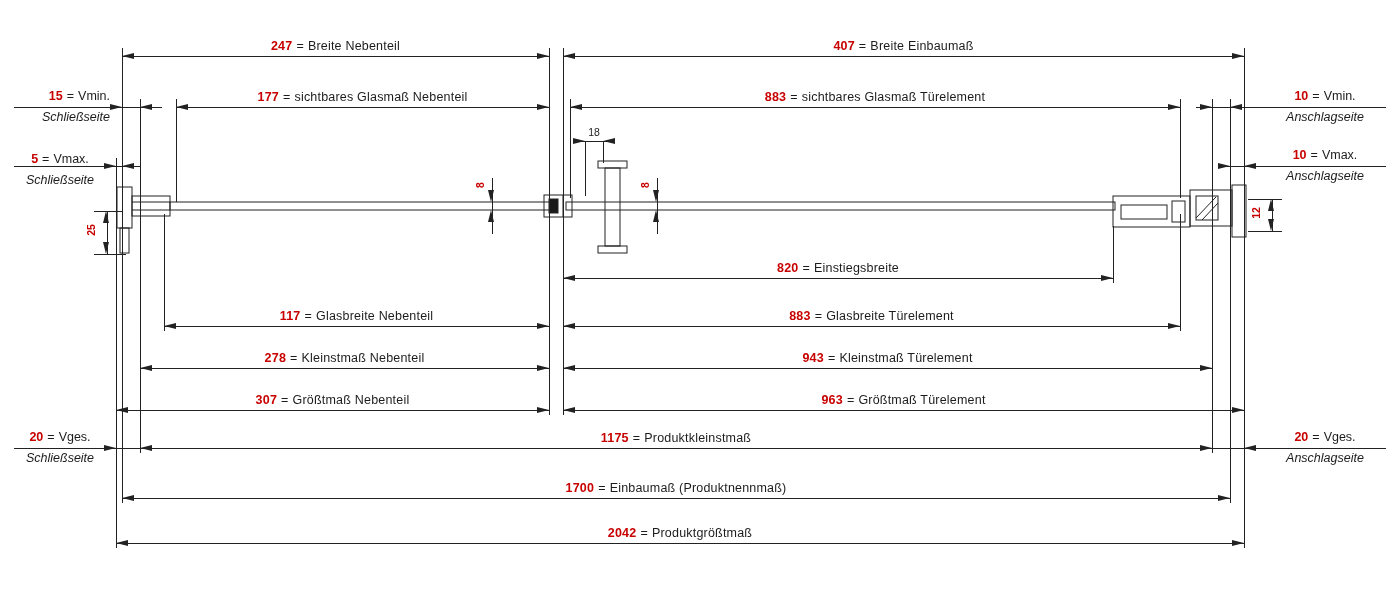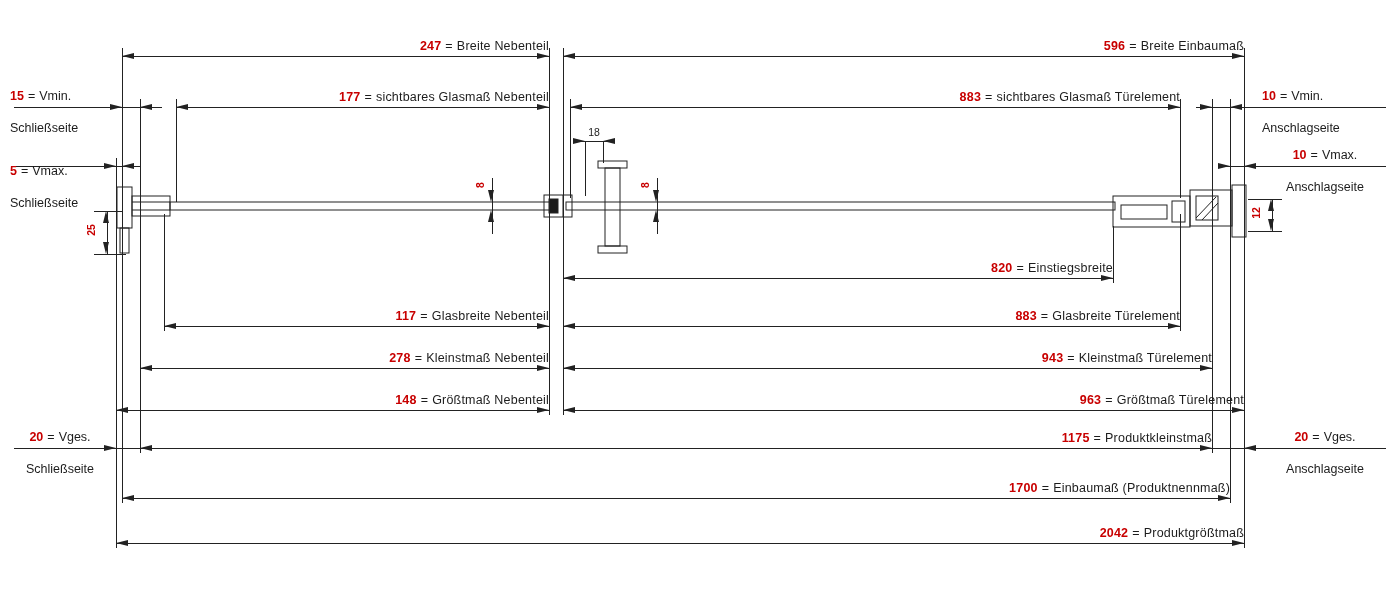--- a/index.html
+++ b/index.html
@@ -6,42 +6,42 @@
   .canvas {
     position:relative; width:1400px; height:590px; background:#ffffff;
     font-family:"Liberation Sans", sans-serif; color:#1c1c1c; overflow:hidden;
   }
   
   .hline { position:absolute; height:0; border-top:1px solid #222; }
   .vline { position:absolute; width:0; border-left:1px solid #222; }
   
   .dim { position:absolute; height:0; }
   .dim .line { position:absolute; left:0; right:0; top:0; border-top:1px solid #222; }
-  .dim-label { position:absolute; left:0; right:0; bottom:3px; text-align:right;
+  .dim-label { position:absolute; left:0; right:0; bottom:3px; text-align:center;
                white-space:nowrap; font-size:12.5px; letter-spacing:.2px; }
   .val { color:#c80000; font-weight:bold; }
   .eq  { padding:0 4px; }
   .ar  { position:absolute; top:-3px; width:0; height:0;
          border-top:3px solid transparent; border-bottom:3px solid transparent; }
   .ar-l { left:0;  border-right:12px solid #222; }
   .ar-r { right:0; border-left:12px solid #222; }
   
   .oar { position:absolute; width:0; height:0;
          border-top:3px solid transparent; border-bottom:3px solid transparent; }
   .oar-r { border-left:12px solid #222; }
   .oar-l { border-right:12px solid #222; }
   
   .var { position:absolute; width:0; height:0;
          border-left:3px solid transparent; border-right:3px solid transparent; }
   .var-d { border-top:12px solid #222; }
   .var-u { border-bottom:12px solid #222; }
   
   .side-label { position:absolute; font-size:12.5px; }
   .side-label .sl1 { line-height:15px; height:15px; }
-  .side-label .sl2 { line-height:15px; margin-top:17px; }
+  .side-label .sl2 { line-height:15px; margin-top:6px;font-style:italic; }
   .vtext { position:absolute; font-size:10.5px; transform:rotate(-90deg);
            transform-origin:center center; white-space:nowrap; }
   .small-num { position:absolute; font-size:10.5px; text-align:center; }
   svg.drawing { position:absolute; left:0; top:0; }
 </style>
 </head>
 <body>
 
 <div class="canvas">
 
@@ -100,21 +100,21 @@
   <i class="vline" style="left:1230px;top:99px;height:404px"></i>
   <i class="vline" style="left:1244px;top:48px;height:500px"></i>
 
   <div class="dim" style="left:122px;top:56px;width:427px">
     <span class="dim-label"><b class="val">247</b><span class="eq">=</span><span>Breite Nebenteil</span></span>
     <i class="line"></i>
       <i class="ar ar-l"></i>
       <i class="ar ar-r"></i>
   </div>
   <div class="dim" style="left:563px;top:56px;width:681px">
-    <span class="dim-label"><b class="val">596</b><span class="eq">=</span><span>Breite Einbaumaß</span></span>
+    <span class="dim-label"><b class="val">407</b><span class="eq">=</span><span>Breite Einbaumaß</span></span>
     <i class="line"></i>
       <i class="ar ar-l"></i>
       <i class="ar ar-r"></i>
   </div>
   <div class="dim" style="left:176px;top:107px;width:373px">
     <span class="dim-label"><b class="val">177</b><span class="eq">=</span><span>sichtbares Glasmaß Nebenteil</span></span>
     <i class="line"></i>
       <i class="ar ar-l"></i>
       <i class="ar ar-r"></i>
   </div>
@@ -148,21 +148,21 @@
       <i class="ar ar-l"></i>
       <i class="ar ar-r"></i>
   </div>
   <div class="dim" style="left:563px;top:368px;width:649px">
     <span class="dim-label"><b class="val">943</b><span class="eq">=</span><span>Kleinstmaß Türelement</span></span>
     <i class="line"></i>
       <i class="ar ar-l"></i>
       <i class="ar ar-r"></i>
   </div>
   <div class="dim" style="left:116px;top:410px;width:433px">
-    <span class="dim-label"><b class="val">148</b><span class="eq">=</span><span>Größtmaß Nebenteil</span></span>
+    <span class="dim-label"><b class="val">307</b><span class="eq">=</span><span>Größtmaß Nebenteil</span></span>
     <i class="line"></i>
       <i class="ar ar-l"></i>
       <i class="ar ar-r"></i>
   </div>
   <div class="dim" style="left:563px;top:410px;width:681px">
     <span class="dim-label"><b class="val">963</b><span class="eq">=</span><span>Größtmaß Türelement</span></span>
     <i class="line"></i>
       <i class="ar ar-l"></i>
       <i class="ar ar-r"></i>
   </div>
@@ -199,33 +199,33 @@
 
   <i class="hline" style="left:1218px;top:166px;width:168px"></i>
   <i class="oar oar-r" style="left:1218px;top:163px"></i>
   <i class="oar oar-l" style="left:1244px;top:163px"></i>
 
   <i class="hline" style="left:14px;top:448px;width:126px"></i>
   <i class="oar oar-r" style="left:104px;top:445px"></i>
   <i class="hline" style="left:1212px;top:448px;width:174px"></i>
   <i class="oar oar-l" style="left:1244px;top:445px"></i>
 
-  <div class="side-label" style="left:10px;top:89px;width:100px;text-align:left">
+  <div class="side-label" style="left:10px;top:89px;width:100px;text-align:right">
     <div class="sl1"><b class="val">15</b><span class="eq">=</span><span>Vmin.</span></div>
     <div class="sl2">Schließseite</div>
   </div>
-  <div class="side-label" style="left:10px;top:164px;width:100px;text-align:left">
+  <div class="side-label" style="left:10px;top:152px;width:100px;text-align:center">
     <div class="sl1"><b class="val">5</b><span class="eq">=</span><span>Vmax.</span></div>
     <div class="sl2">Schließseite</div>
   </div>
   <div class="side-label" style="left:10px;top:430px;width:100px;text-align:center">
     <div class="sl1"><b class="val">20</b><span class="eq">=</span><span>Vges.</span></div>
     <div class="sl2">Schließseite</div>
   </div>
-  <div class="side-label" style="left:1262px;top:89px;width:126px;">
+  <div class="side-label" style="left:1262px;top:89px;width:126px;text-align:center">
     <div class="sl1"><b class="val">10</b><span class="eq">=</span><span>Vmin.</span></div>
     <div class="sl2">Anschlagseite</div>
   </div>
   <div class="side-label" style="left:1262px;top:148px;width:126px;text-align:center">
     <div class="sl1"><b class="val">10</b><span class="eq">=</span><span>Vmax.</span></div>
     <div class="sl2">Anschlagseite</div>
   </div>
   <div class="side-label" style="left:1262px;top:430px;width:126px;text-align:center">
     <div class="sl1"><b class="val">20</b><span class="eq">=</span><span>Vges.</span></div>
     <div class="sl2">Anschlagseite</div>

